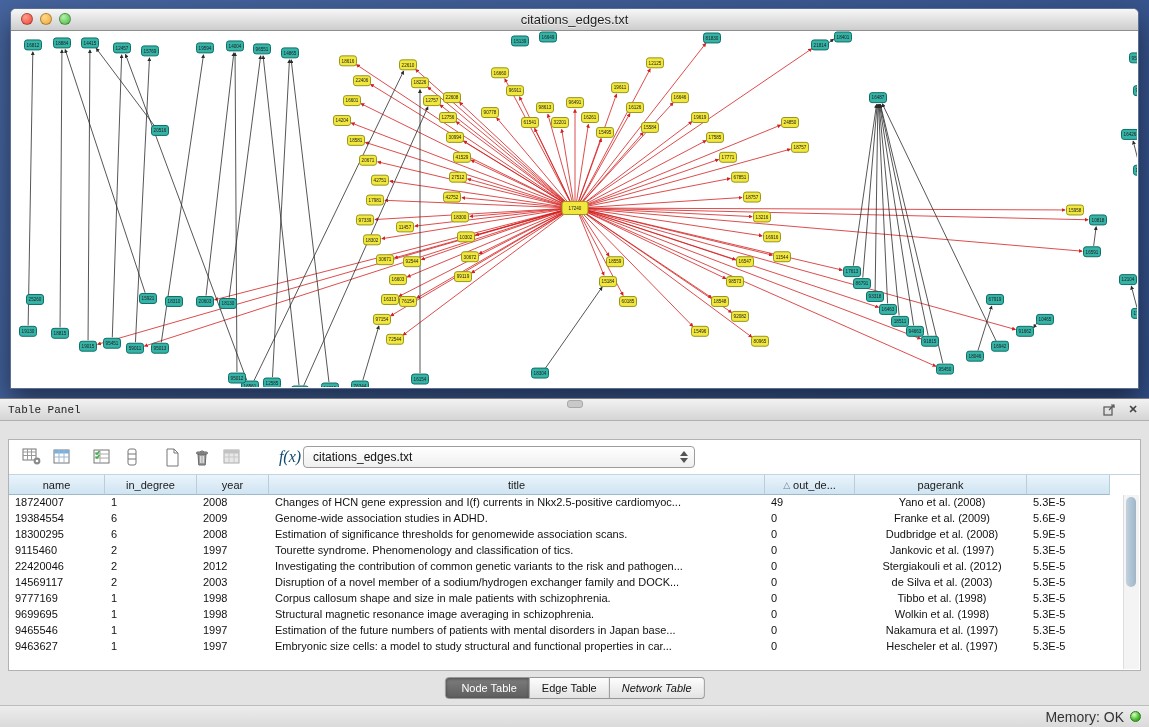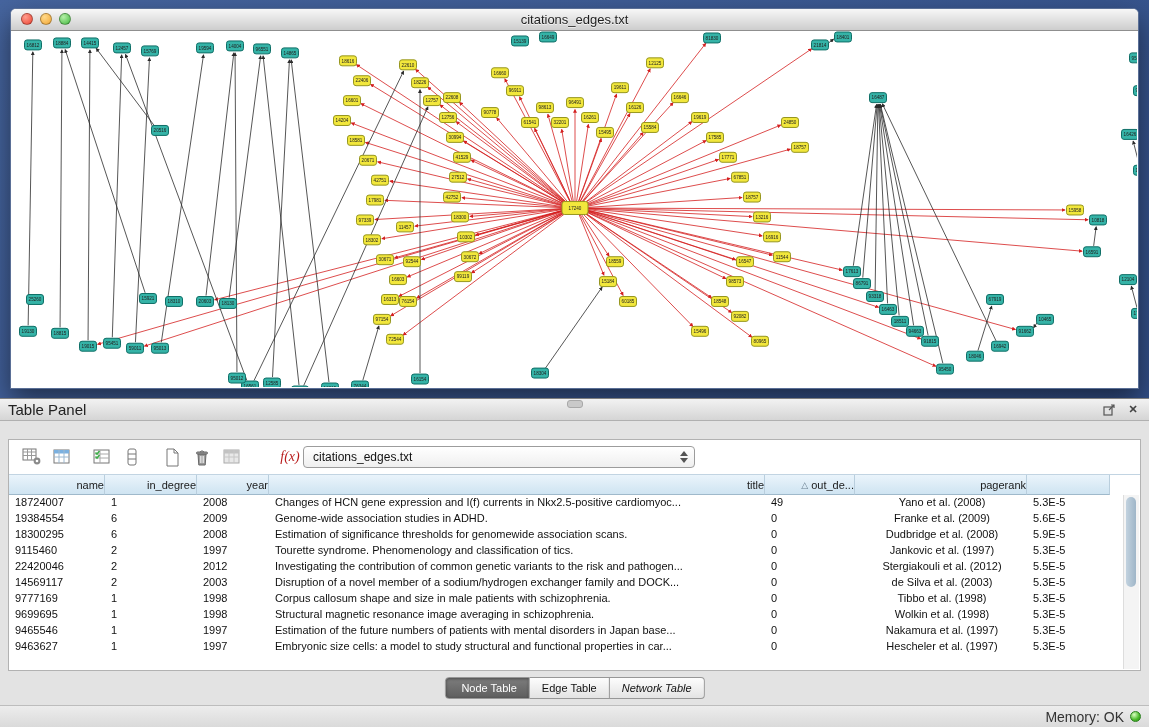--- a/index.html
+++ b/index.html
@@ -20,49 +20,49 @@
   .light.y{background:radial-gradient(circle at 35% 30%,#ffd98a,#f2a633);}
   .light.g{background:radial-gradient(circle at 35% 30%,#b5f0a8,#43b83f);}
   .net-canvas{position:absolute;top:22px;left:1px;right:1px;bottom:1px;background:#fff;overflow:hidden;}
   .net-canvas svg{width:100%;height:100%;display:block;}
 
   
   .table-panel{position:absolute;left:0;top:398px;width:1149px;height:329px;
     background:#e3e3e3;border-top:1px solid #7e7e7e;box-sizing:border-box;}
   .panel-header{height:21px;background:linear-gradient(#f2f2f2,#d5d5d5);
     border-bottom:1px solid #b0b0b0;display:flex;align-items:center;padding:0 8px;position:relative;}
-  .panel-header .ptitle{font-size:15px;color:#222;}
+  .panel-header .ptitle{font-size:11px;color:#222;font-family:Liberation Mono, monospace;}
   .panel-header .spacer{flex:1;}
   .ph-icon{width:16px;height:14px;display:flex;align-items:center;justify-content:center;
     color:#444;font-size:11px;font-weight:bold;cursor:default;margin-left:8px;}
   .panel-grip{position:absolute;left:50%;top:1px;transform:translateX(-50%);
     width:14px;height:6px;border-radius:3px;background:#c9c9c9;border:1px solid #a8a8a8;}
 
   .panel-content{position:absolute;left:8px;right:8px;top:40px;height:232px;
     background:#fff;border:1px solid #b2b2b2;box-sizing:border-box;}
   .toolbar{height:34px;display:flex;align-items:center;padding-left:10px;background:#fff;}
   .tb-btn{width:26px;height:26px;display:flex;align-items:center;justify-content:center;
     border-radius:4px;margin-right:4px;}
   .tb-gap{width:10px;}
-  .fx{font-size:14px;font-style:italic;color:#b91c1c;font-family:"Liberation Serif",serif;margin-left:36px;}
+  .fx{font-size:16px;font-style:italic;color:#0c4a6e;font-family:"Liberation Serif",serif;margin-left:36px;}
   .combo{margin-left:14px;width:392px;height:22px;border:1px solid #9c9c9c;border-radius:4px;
     background:linear-gradient(#ffffff,#efefef);display:flex;align-items:center;
     padding:0 4px 0 9px;box-sizing:border-box;font-size:12px;color:#111;}
   .combo .cval{flex:1;white-space:nowrap;overflow:hidden;}
   .combo .steppers{display:flex;flex-direction:column;align-items:center;gap:2px;padding-right:2px;}
   .tri-up{width:0;height:0;border-left:4px solid transparent;border-right:4px solid transparent;
     border-bottom:5px solid #555;}
   .tri-dn{width:0;height:0;border-left:4px solid transparent;border-right:4px solid transparent;
     border-top:5px solid #555;}
 
   .grid-head{display:grid;grid-template-columns:96px 92px 72px 496px 90px 172px 83px 15px;
     height:20px;border-top:1px solid #c2d4e2;}
   .hcell{background:linear-gradient(#eaf4fb,#cfe4f2);border-right:1px solid #b9cedd;
     border-bottom:1px solid #9fb9cb;font-size:11px;color:#1a1a1a;display:flex;
-    align-items:center;justify-content:flex-end;white-space:nowrap;overflow:hidden;}
+    align-items:center;justify-content:center;white-space:nowrap;overflow:hidden;}
   .hcell .sort{color:#6a7f90;margin-right:3px;font-size:9px;}
   .rows{height:160px;overflow:hidden;position:relative;}
   .trow{display:grid;grid-template-columns:96px 92px 72px 496px 90px 172px 98px;height:16px;}
   .tcell{font-size:11px;color:#111;white-space:nowrap;overflow:hidden;padding:1px 4px 0 6px;box-sizing:border-box;}
   .tcell.c{text-align:center;}
   .vscroll{position:absolute;right:1px;top:55px;bottom:1px;width:15px;background:#f4f4f4;
     border-left:1px solid #ddd;}
   .vthumb{position:absolute;left:2px;top:2px;width:10px;height:90px;border-radius:6px;
     background:linear-gradient(90deg,#c2d2df,#9fb6c8);}
 
@@ -822,21 +822,21 @@
           <div class="tcell c">Yano et al. (2008)</div>
           <div class="tcell l">5.3E-5</div>
         </div>
         <div class="trow">
           <div class="tcell l">19384554</div>
           <div class="tcell l">6</div>
           <div class="tcell l">2009</div>
           <div class="tcell l">Genome-wide association studies in ADHD.</div>
           <div class="tcell l">0</div>
           <div class="tcell c">Franke et al. (2009)</div>
-          <div class="tcell l">5.6E-5</div>
+          <div class="tcell l">5.6E-9</div>
         </div>
         <div class="trow">
           <div class="tcell l">18300295</div>
           <div class="tcell l">6</div>
           <div class="tcell l">2008</div>
           <div class="tcell l">Estimation of significance thresholds for genomewide association scans.</div>
           <div class="tcell l">0</div>
           <div class="tcell c">Dudbridge et al. (2008)</div>
           <div class="tcell l">5.9E-5</div>
         </div>

